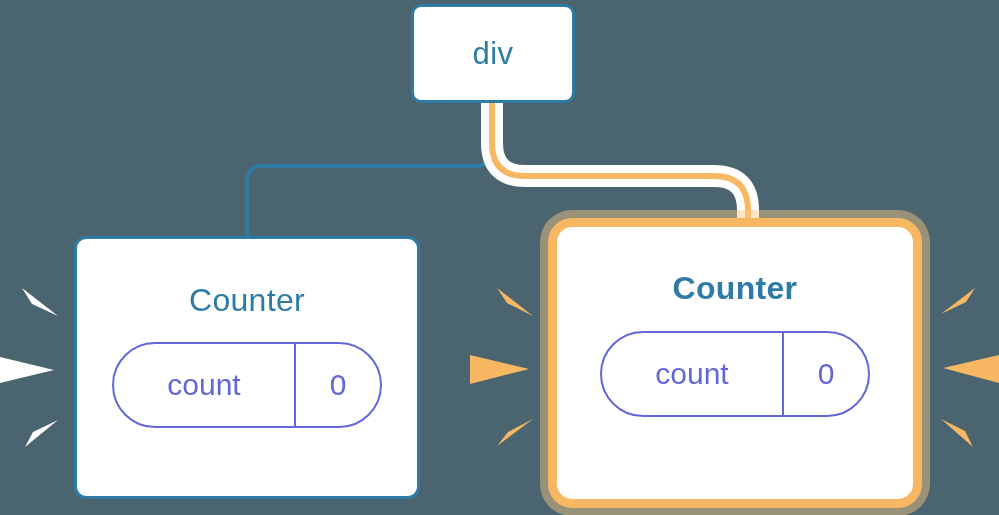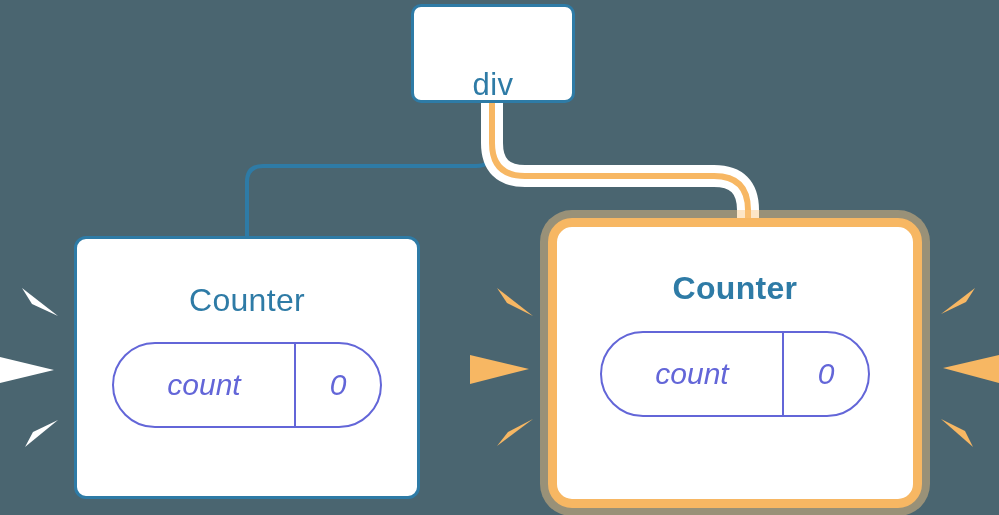--- a/index.html
+++ b/index.html
@@ -34,21 +34,21 @@
   }
 
   
   #node-div {
     left: 411px;
     top: 4px;
     width: 164px;
     height: 99px;
     border: 3px solid #2e7ba6;
     border-radius: 10px;
-    justify-content: flex-end;
+    justify-content: center;
   }
   #node-div .node-title {
     font-size: 31px;
     color: #2e7ba6;
     letter-spacing: 0.5px;
     line-height: 1;
   }
 
   
   #node-counter-a {
@@ -110,21 +110,20 @@
     width: 266px;
     height: 82px;
   }
   .pill-key, .pill-val {
     display: flex;
     align-items: center;
     justify-content: center;
     color: #6366d8;
     font-size: 30px;
     line-height: 1;
-    font-style: italic;
   }
   .pill-key {
     flex: 0 0 180px;
   }
   .pill-divider {
     width: 2px;
     background: #6366d8;
     flex: 0 0 2px;
   }
   .pill-val {

